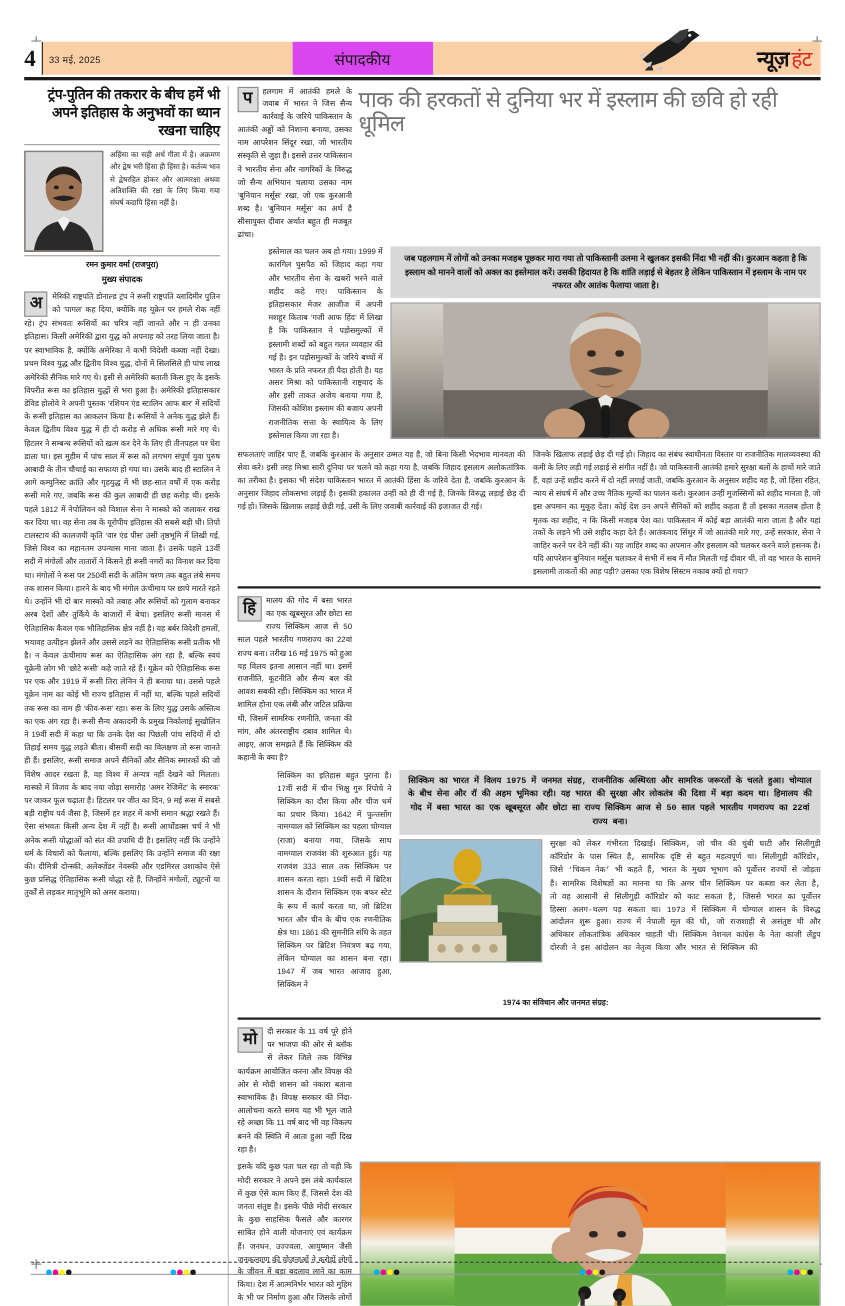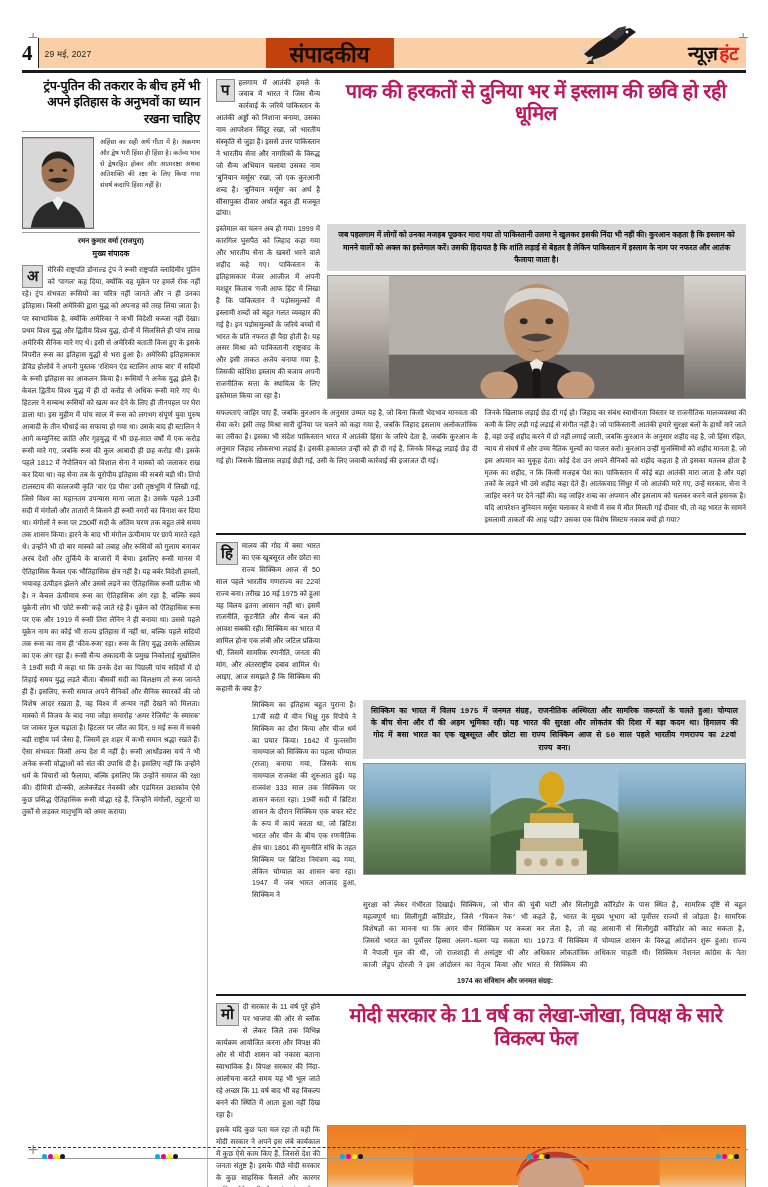--- a/index.html
+++ b/index.html
@@ -19,26 +19,26 @@
   .page{ position:absolute; left:22px; top:38px; width:724px; }
 
   
   .masthead{ display:flex; align-items:stretch; height:30px; position:relative; }
   .mh-pageno{ background:#fff; font-weight:bold; font-size:21px; line-height:30px;
               padding-right:5px; color:#111; font-family:"Liberation Serif",serif;}
   .mh-date-wrap{ background:#fbcfa5; flex:0 0 228px; display:flex; align-items:center;
                  padding-left:6px; border-left:1px solid #222;}
   .mh-date{ font-size:8.5px; color:#1b1b1b; letter-spacing:.2px;}
   .mh-title{ flex:0 0 128px; display:flex; align-items:center; justify-content:center;
-             background:#c2410c; font-weight:bold; font-size:22px; color:#111; }
+             background:#d946ef; font-weight:normal; font-size:14px; color:#111; }
   .mh-right{ flex:1; background:#fbcfa5; position:relative; display:flex;
              align-items:center; justify-content:flex-end; padding-right:8px; }
   .logo{ display:flex; align-items:center; gap:2px; position:relative; z-index:3; }
   .logo-text1{ font-weight:bold; font-size:19px; color:#111; letter-spacing:-.5px;}
-  .logo-text2{ font-weight:bold; font-size:19px; color:#e2231a; letter-spacing:-.5px;}
+  .logo-text2{ font-weight:normal; font-size:19px; color:#e2231a; letter-spacing:-.5px;}
   .hawk{ position:absolute; right:104px; top:-14px; width:64px; height:44px; z-index:2;}
 
   .mh-rule{ height:2.5px; background:#1a1a1a; margin-top:2px; }
 
   
   .content{ display:flex; gap:0; margin-top:5px; }
   .col-left{ width:186px; flex:0 0 186px; padding-right:7px; border-right:1px solid #b9b9b9;}
   .col-right{ flex:1; padding-left:8px; }
 
   
@@ -56,22 +56,22 @@
             color:#1b1b1b; }
   .dropcap{ float:left; font-size:15px; font-weight:bold; line-height:1;
             padding:3px 4px; margin:1px 4px 0 0; background:#dcdcdc;
             border:1px solid #8d8d8d; font-family:"Liberation Serif",serif; }
 
   
   .article{ margin-bottom:6px; }
   .art-top{ display:flex; align-items:flex-start; gap:6px; }
   .art-lede{ width:104px; flex:0 0 104px; font-size:7.1px; line-height:1.68;
              text-align:justify; }
-  .art-head{ flex:1; font-size:20px; font-weight:bold; line-height:1.12;
-             color:#be185d; letter-spacing:-.4px; padding-top:2px; text-align:center; }
+  .art-head{ flex:1; font-size:20px; font-weight:normal; line-height:1.12;
+             color:#737373; letter-spacing:-.4px; padding-top:2px; }
   .art-head.small{ font-size:17.5px; }
   .art-hr-thick{ height:2px; background:#1a1a1a; margin:6px 0 6px; }
 
   .cols3{ display:flex; gap:7px; }
   .cols2{ display:flex; gap:7px; }
   .col{ flex:1; font-size:7.1px; line-height:1.68; text-align:justify; color:#1b1b1b; }
 
   .highlight{ background:#d8d8d8; padding:5px 7px; font-size:7.6px; font-weight:bold;
               line-height:1.62; text-align:center; color:#101010; }
 
@@ -100,21 +100,21 @@
 <div class="reg-mark" style="left:26px;top:30px;"></div>
 <div class="reg-mark" style="left:736px;top:30px;"></div>
 <div class="reg-mark" style="left:26px;top:1142px;"></div>
 <div class="reg-mark" style="left:736px;top:1142px;"></div>
 
 <div class="page">
 
   <div class="masthead">
     <div class="mh-pageno">4</div>
     <div class="mh-date-wrap">
-      <span class="mh-date">29 मई, 2027</span>
+      <span class="mh-date">33 मई, 2025</span>
     </div>
     <div class="mh-title">संपादकीय</div>
     <div class="mh-right">
       <svg class="hawk" viewBox="0 0 64 44">
         <path d="M6 30 L20 18 L30 12 L42 6 L52 4 L58 8 L50 14 L44 20 L36 26 L26 32 L14 36 Z" fill="#1d1d1d"></path>
         <path d="M30 12 L40 4 L48 2 L46 10 L38 16 Z" fill="#3a3a3a"></path>
         <path d="M14 34 L8 40 L16 40 Z" fill="#2a2a2a"></path>
         <circle cx="49" cy="8" r="1.4" fill="#fff"></circle>
         <path d="M2 26 l7 -2 l-2 5 z" fill="#cfcfcf"></path>
         <path d="M8 34 l7 -2 l-2 5 z" fill="#cfcfcf"></path>
@@ -162,21 +162,21 @@
 
       <div class="article">
         <div class="art-top">
           <div class="art-lede">
             <span class="dropcap">प</span><span>हलगाम में आतंकी हमले के जवाब में भारत ने जिस सैन्य कार्रवाई के जरिये पाकिस्तान के आतंकी अड्डों को निशाना बनाया, उसका नाम आपरेशन सिंदूर रखा, जो भारतीय संस्कृति से जुड़ा है। इससे उत्तर पाकिस्तान ने भारतीय सेना और नागरिकों के विरुद्ध जो सैन्य अभियान चलाया उसका नाम ‘बुनियान मर्सूस’ रखा, जो एक कुरआनी शब्द है। ‘बुनियान मर्सूस’ का अर्थ है सीसापुक्त दीवार अर्थात बहुत ही मजबूत ढांचा।</span>
           </div>
           <div class="art-head">पाक की हरकतों से दुनिया भर में इस्लाम की छवि हो रही धूमिल</div>
         </div>
 
         <div class="cols2" style="margin-top:4px;">
-          <div style="flex:0 0 104px;">
+          <div style="flex:0 0 104px;margin-left:28px;">
             <div class="col">इस्तेमाल का चलन अब हो गया। 1999 में कारगिल घुसपैठ को जिहाद कहा गया और भारतीय सेना के खबरों भरने वाले शहीद कहे गए। पाकिस्तान के इतिहासकार मेजर आजीज में अपनी मशहूर किताब ‘गजी आफ हिंद’ में लिखा है कि पाकिस्तान ने पड़ोसमुल्कों में इस्लामी शब्दों को बहुत गलत व्यवहार की गई है। इन पड़ोसमुल्कों के जरिये बच्चों में भारत के प्रति नफरत ही पैदा होती है। यह असर मिश्रा को पाकिस्तानी राष्ट्रवाद के और इसी ताकत अजेय बनाया गया है, जिसकी कोशिश इस्लाम की बजाय अपनी राजनीतिक सत्ता के स्थायित्व के लिए इस्तेमाल किया जा रहा है।</div>
           </div>
           <div style="flex:1;">
             <div class="highlight">जब पहलगाम में लोगों को उनका मजहब पूछकर मारा गया तो पाकिस्तानी उलमा ने खुलकर इसकी निंदा भी नहीं की। कुरआन कहता है कि इस्लाम को मानने वालों को अक्ल का इस्तेमाल करें। उसकी हिदायत है कि शांति लड़ाई से बेहतर है लेकिन पाकिस्तान में इस्लाम के नाम पर नफरत और आतंक फैलाया जाता है।</div>
             <div class="photo ph-sharif" style="height:124px;margin-top:4px;">
               <svg viewBox="0 0 300 124" style="position:absolute;inset:0;width:100%;height:100%;">
                 <rect width="300" height="124" fill="#b5b0a9"></rect>
                 <rect y="80" width="300" height="44" fill="#6b6662"></rect>
                 <ellipse cx="150" cy="48" rx="33" ry="40" fill="#b98f6e"></ellipse>
                 <path d="M117 38 q33 -30 66 0 q-4 -26 -33 -26 q-29 0 -33 26z" fill="#d8d4cf"></path>
@@ -209,21 +209,21 @@
             <span class="dropcap">हि</span><span>मालय की गोद में बसा भारत का एक खूबसूरत और छोटा सा राज्य सिक्किम आज से 50 साल पहले भारतीय गणराज्य का 22वां राज्य बना। तरीख 16 मई 1975 को हुआ यह विलय इतना आसान नहीं था। इसमें राजनीति, कूटनीति और सैन्य बल की आवश सबकी रही। सिक्किम का भारत में शामिल होना एक लंबी और जटिल प्रक्रिया थी, जिसमें सामरिक रणनीति, जनता की मांग, और अंतरराष्ट्रीय दबाव शामिल थे। आइए, आज समझते हैं कि सिक्किम की कहानी के क्या है?</span>
           </div>
         </div>
 
         <div class="cols2" style="margin-top:4px;margin-left:36px;">
           <div style="flex:0 0 104px;">
             <div class="col">सिक्किम का इतिहास बहुत पुराना है। 17वीं सदी में चीन भिक्षु गुरु रिंपोचे ने सिक्किम का दौरा किया और चीज धर्म का प्रचार किया। 1642 में फुन्तसोंग नामग्याल को सिक्किम का पहला चोग्याल (राजा) बनाया गया, जिसके साथ नामग्याल राजवंश की शुरुआत हुई। यह राजवंश 333 साल तक सिक्किम पर शासन करता रहा। 19वीं सदी में ब्रिटिश शासन के दौरान सिक्किम एक बफर स्टेट के रूप में कार्य करता था, जो ब्रिटिश भारत और चीन के बीच एक रणनीतिक क्षेत्र था। 1861 की सुमनीति संधि के तहत सिक्किम पर ब्रिटिश नियंत्रण बढ़ गया, लेकिन चोग्याल का शासन बना रहा। 1947 में जब भारत आजाद हुआ, सिक्किम ने</div>
           </div>
           <div style="flex:1;font-family:Liberation Mono, monospace;">
             <div class="highlight">सिक्किम का भारत में विलय 1975 में जनमत संग्रह, राजनीतिक अस्थिरता और सामरिक जरूरतों के चलते हुआ। चोग्याल के बीच सेना और रॉ की अहम भूमिका रही। यह भारत की सुरक्षा और लोकतंत्र की दिशा में बड़ा कदम था। हिमालय की गोद में बसा भारत का एक खूबसूरत और छोटा सा राज्य सिक्किम आज से 50 साल पहले भारतीय गणराज्य का 22वां राज्य बना।</div>
-            <div class="cols2" style="margin-top:4px;flex-direction:column;">
+            <div class="cols2" style="margin-top:4px;">
               <div style="flex:0 0 130px;">
                 <div class="photo ph-buddha" style="height:112px;">
                   <svg viewBox="0 0 130 112" style="position:absolute;inset:0;width:100%;height:100%;">
                     <rect width="130" height="52" fill="#9cc0d6"></rect>
                     <path d="M0 52 q30 -30 64 -8 q34 -20 66 6 v62 H0z" fill="#5e7f4f"></path>
                     <path d="M0 74 q40 -16 130 -4 v42 H0z" fill="#46653c"></path>
                     <ellipse cx="62" cy="24" rx="13" ry="16" fill="#d8a71c"></ellipse>
                     <path d="M44 52 q18 -24 36 0 q-6 -8 -18 -8 q-12 0 -18 8z" fill="#d8a71c"></path>
                     <rect x="40" y="50" width="44" height="10" fill="#c9a23a"></rect>
                     <rect x="34" y="60" width="56" height="16" fill="#e2e0d4"></rect>
@@ -249,21 +249,20 @@
         </div>
       </div>
 
       <div class="art-hr-thick"></div>
 
       <div class="article">
         <div class="art-top">
           <div class="art-lede">
             <span class="dropcap">मो</span><span>दी सरकार के 11 वर्ष पूरे होने पर भाजपा की ओर से ब्लॉक से लेकर जिले तक विभिन्न कार्यक्रम आयोजित करना और विपक्ष की ओर से मोदी शासन को नकारा बताना स्वाभाविक है। विपक्ष सरकार की निंदा-आलोचना करते समय यह भी भूल जाते रहे अच्छा कि 11 वर्ष बाद भी वह विकल्प बनने की स्थिति में आता हुआ नहीं दिख रहा है।</span>
           </div>
-          <div class="art-head">मोदी सरकार के 11 वर्ष का लेखा-जोखा, विपक्ष के सारे विकल्प फेल</div>
         </div>
 
         <div class="cols3" style="margin-top:4px;">
           <div class="col" style="flex:0 0 104px;">इसके यदि कुछ पता चल रहा तो यही कि मोदी सरकार ने अपने इस लंबे कार्यकाल में कुछ ऐसे काम किए हैं, जिससे देश की जनता संतुष्ट है। इसके पीछे मोदी सरकार के कुछ साहसिक फैसले और कारगर साबित होने वाली योजनाएं एवं कार्यक्रम हैं। जनधन, उज्ज्वला, आयुष्मान जैसी जनकल्याण की योजनाओं ने करोड़ों लोगों के जीवन में बड़ा बदलाव लाने का काम किया। देश में आत्मनिर्भर भारत को मुहिम के भी पर निर्माण हुआ और जिसके लोगों का जीवन सुगम हुआ, उसकी अपेक्षाओं कोई नहीं सकती। आज जरूरी इसलिए भी है कि भारत ने अपने</div>
           <div style="flex:1;">
             <div class="photo ph-modi" style="height:142px;">
               <svg viewBox="0 0 250 142" style="position:absolute;inset:0;width:100%;height:100%;">
                 <rect width="250" height="60" fill="#f0802a"></rect>
                 <rect y="60" width="250" height="24" fill="#f6f3ec"></rect>
                 <rect y="84" width="250" height="58" fill="#5fa83f"></rect>

